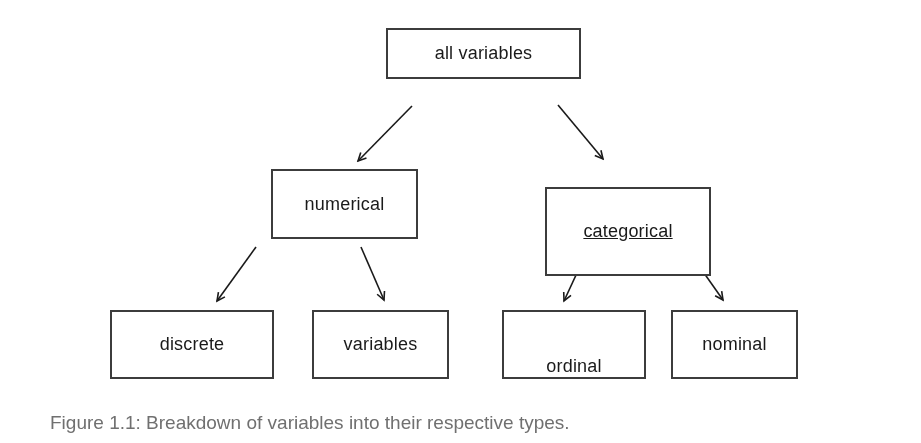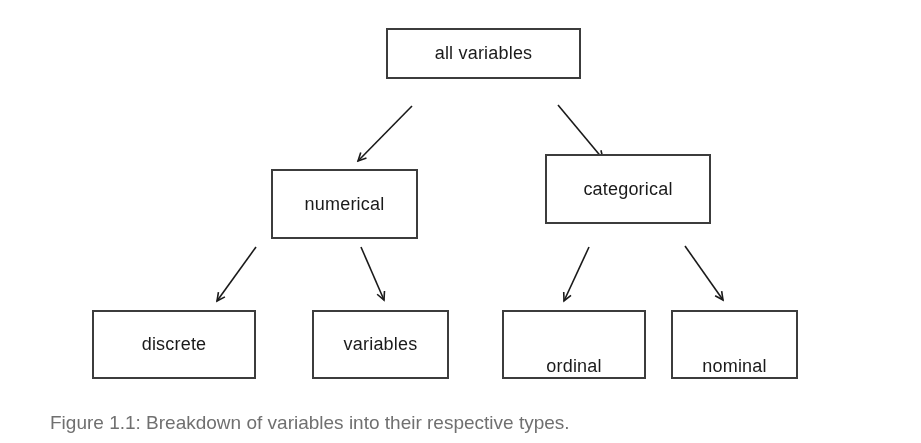--- a/index.html
+++ b/index.html
@@ -23,25 +23,25 @@
     display: flex;
     align-items: center;
     justify-content: center;
     font-size: 18px;
     color: var(--text, #1a1a1a);
     letter-spacing: 0.2px;
   }
   
   .node-root        { left: 386px; top: 28px;  width: 195px; height: 51px; }
   .node-numerical   { left: 239px; top: 169px; width: 147px; height: 70px; margin-left: 32px; }
-  .node-categorical { left: 545px; top: 154px; width: 166px; height: 70px; }
-  .node-discrete    { left: 92px; top: 310px; width: 164px; height: 69px; }
+  .node-categorical { left: 545px; top: 187px; width: 166px; height: 89px; text-decoration: underline; }
+  .node-discrete    { left: 110px; top: 310px; width: 164px; height: 69px; }
   .node-continuous  { left: 312px; top: 310px; width: 137px; height: 69px; }
   .node-ordinal     { left: 502px; top: 310px; width: 144px; height: 69px; align-items: flex-end; }
-  .node-nominal     { left: 671px; top: 310px; width: 127px; height: 69px; align-items: flex-end; }
+  .node-nominal     { left: 671px; top: 310px; width: 127px; height: 69px; }
 
   .arrows {
     position: absolute;
     left: 0; top: 0;
     width: 921px;
     height: 443px;
     pointer-events: none;
   }
   .caption {
     position: absolute;

